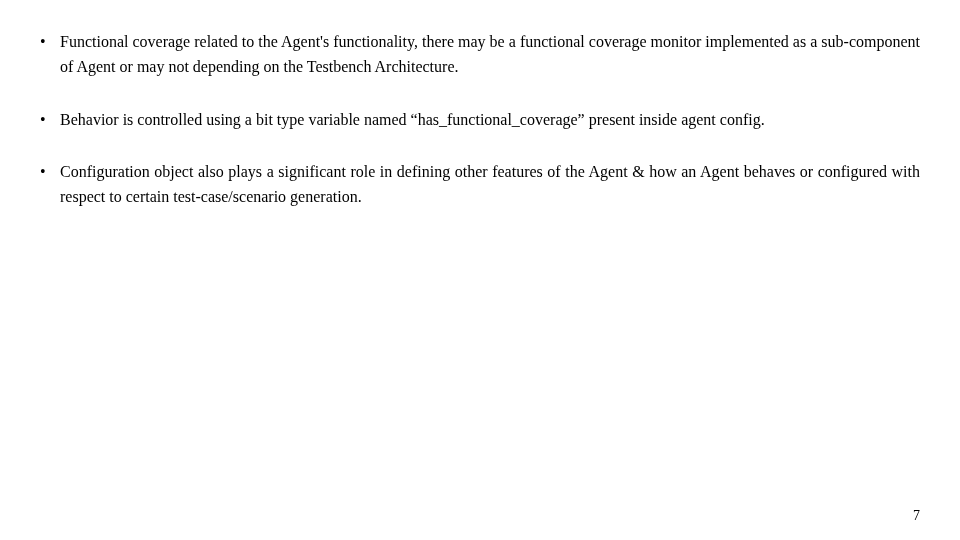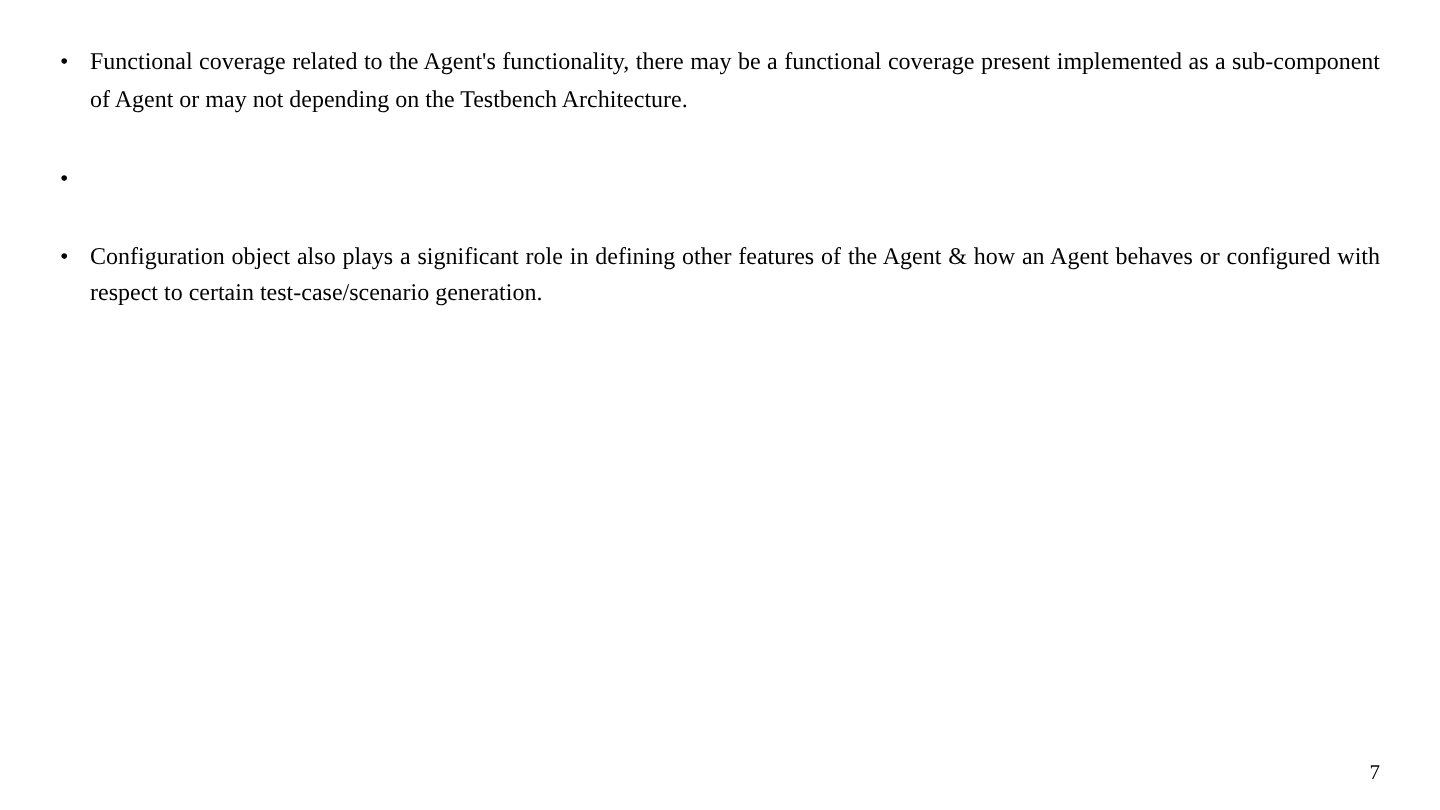--- a/index.html
+++ b/index.html
@@ -57,24 +57,25 @@
       color: #000000;
     }
   </style>
 </head>
 <body>
 
 <div class="page-container">
   <ul class="bullet-list">
     <li class="bullet-item">
       <span class="bullet-dot">•</span>
-      <span class="bullet-text">Functional coverage related to the Agent's functionality, there may be a functional coverage present implemented as a sub-component of Agent or may not depending on the Testbench Architecture.</span>
+      <span class="bullet-text">Functional coverage related to the Agent's functionality, there may be a functional coverage monitor implemented as a sub-component of Agent or may not depending on the Testbench Architecture.</span>
     </li>
     <li class="bullet-item">
       <span class="bullet-dot">•</span>
+      <span class="bullet-text">Behavior is controlled using a bit type variable named “has_functional_coverage” present inside agent config.</span>
     </li>
     <li class="bullet-item">
       <span class="bullet-dot">•</span>
       <span class="bullet-text">Configuration object also plays a significant role in defining other features of the Agent &amp; how an Agent behaves or configured with respect to certain test-case/scenario generation.</span>
     </li>
   </ul>
 
   <div class="page-number">7</div>
 </div>
 

